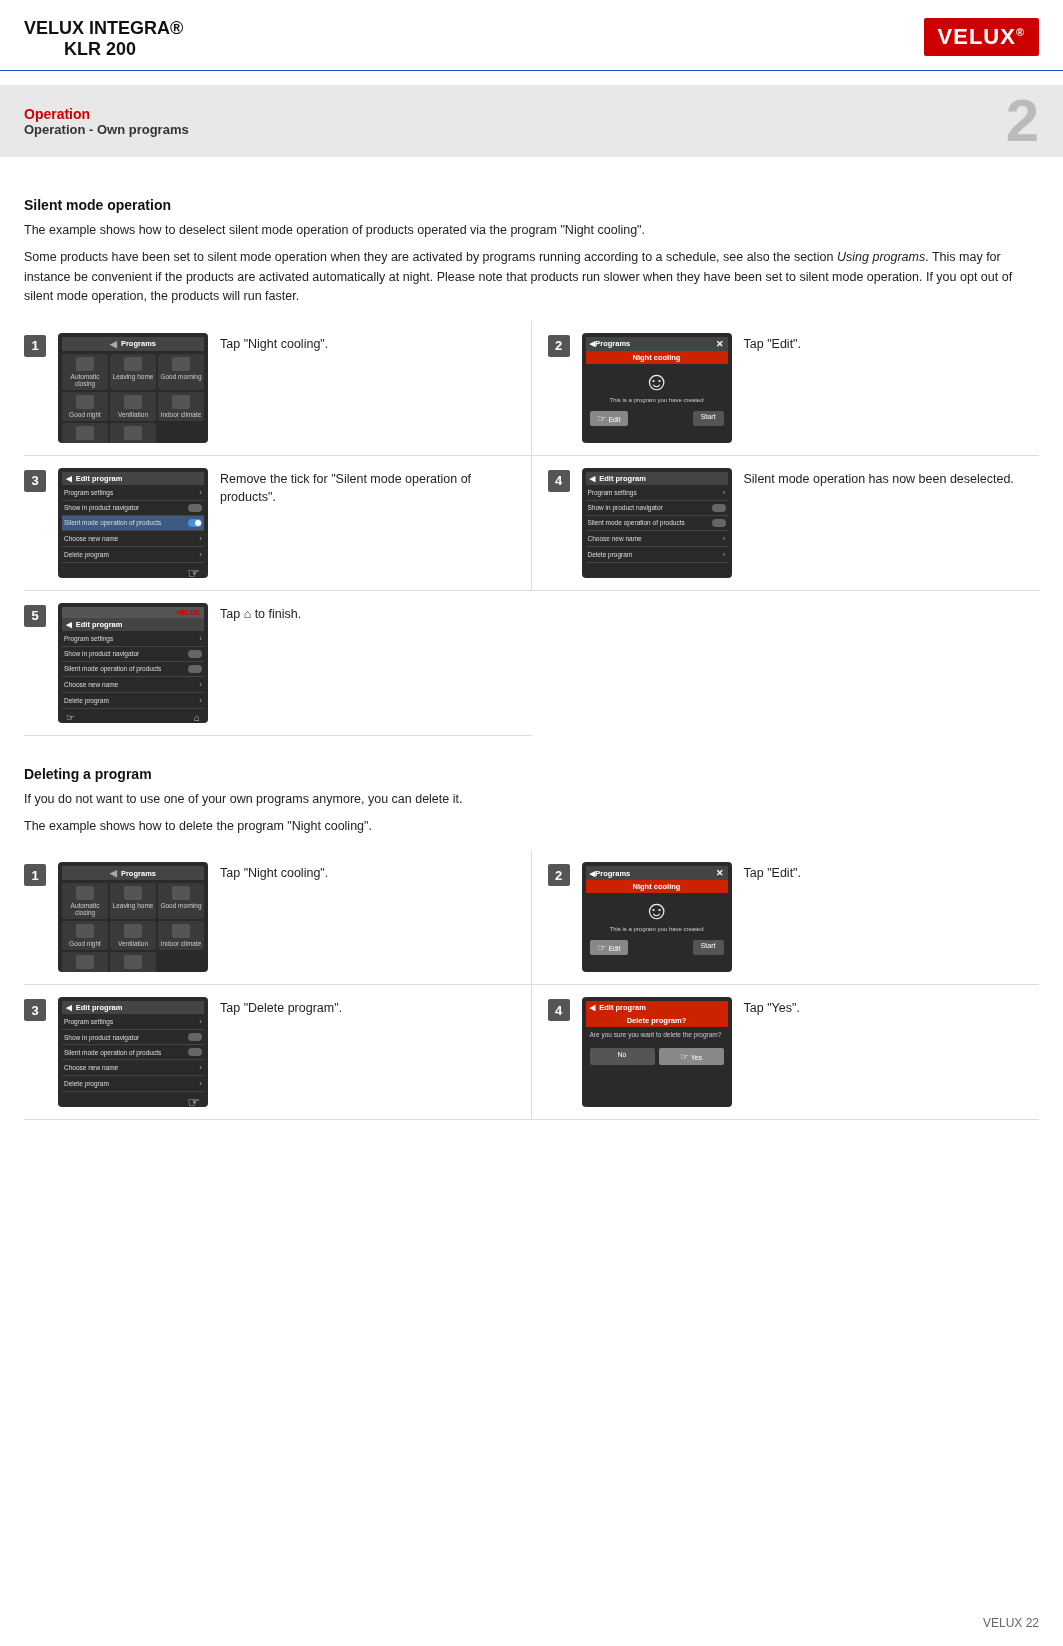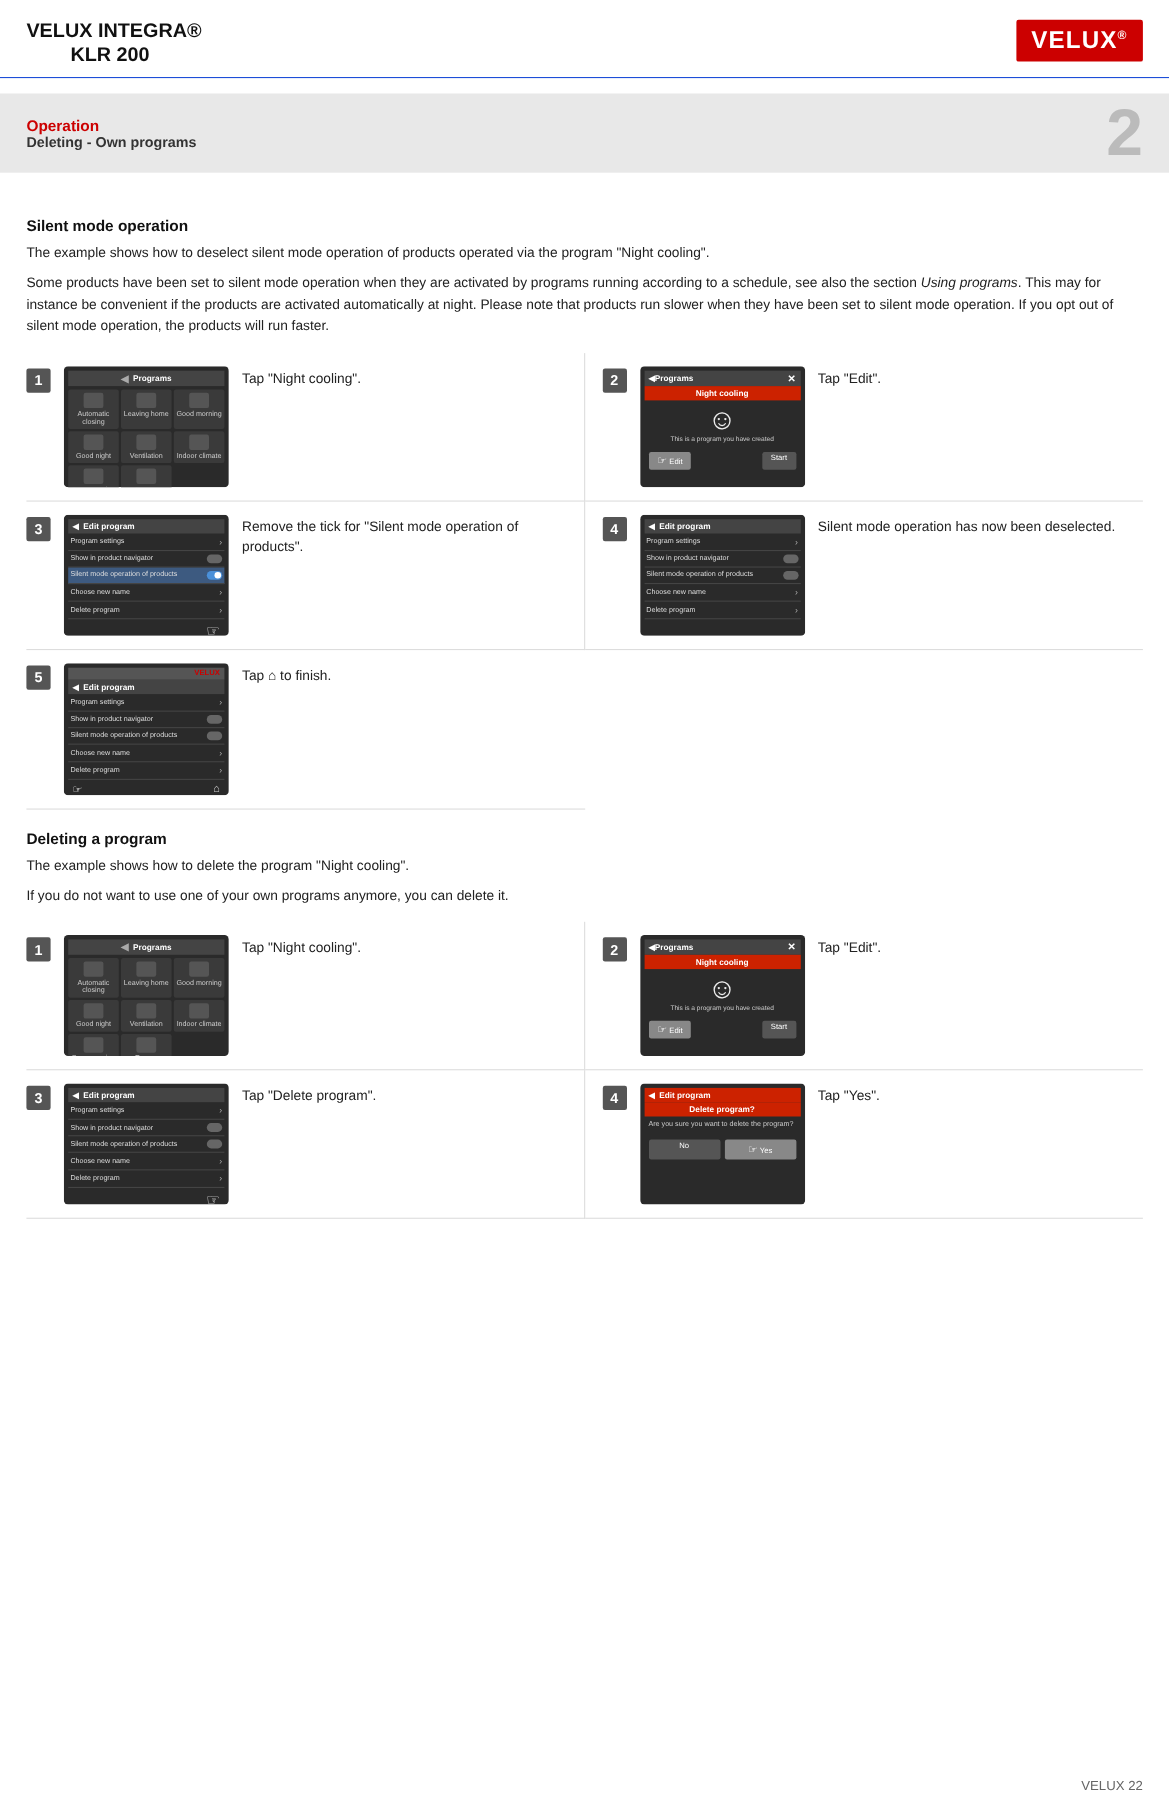--- a/index.html
+++ b/index.html
@@ -406,21 +406,21 @@
     <h2>KLR 200</h2>
   </div>
   <div class="velux-logo">
     <span>VELUX</span><sup>®</sup>
   </div>
 </div>
 
 <div class="section-bar">
   <div class="section-bar-left">
     <span class="section-bar-category">Operation</span>
-    <span class="section-bar-subtitle">Deleting - Own programs</span>
+    <span class="section-bar-subtitle">Operation - Own programs</span>
   </div>
   <span class="section-bar-number">2</span>
 </div>
 
 <div class="content">
 
   <div class="section-separator">
     <div class="section-title">Silent mode operation</div>
     <p class="body-text">The example shows how to deselect silent mode operation of products operated via the program "Night cooling".</p>
     <p class="body-text">
@@ -582,24 +582,24 @@
           <div style="display:flex; justify-content:space-between; align-items:center; padding: 3px 4px;">
             <span style="font-size:10px;">☞</span>
             <span style="font-size:10px; color:#ccc;">⌂</span>
           </div>
         </div>
       </div>
       <div class="step-desc">Tap ⌂ to finish.</div>
     </div>
   </div>
 
-  <div style="margin-top: 18px;">
+  <div style="margin-top: 30px;">
     <div class="section-title">Deleting a program</div>
+    <p class="body-text">If you do not want to use one of your own programs anymore, you can delete it.</p>
     <p class="body-text">The example shows how to delete the program "Night cooling".</p>
-    <p class="body-text">If you do not want to use one of your own programs anymore, you can delete it.</p>
   </div>
 
   <div class="steps-grid">
 
     <div class="step-cell">
       <div class="step-number-badge">1</div>
       <div class="step-screen">
         <div class="screen-programs">
           <div class="sc-header">
               <span class="back-arrow">◀</span>

